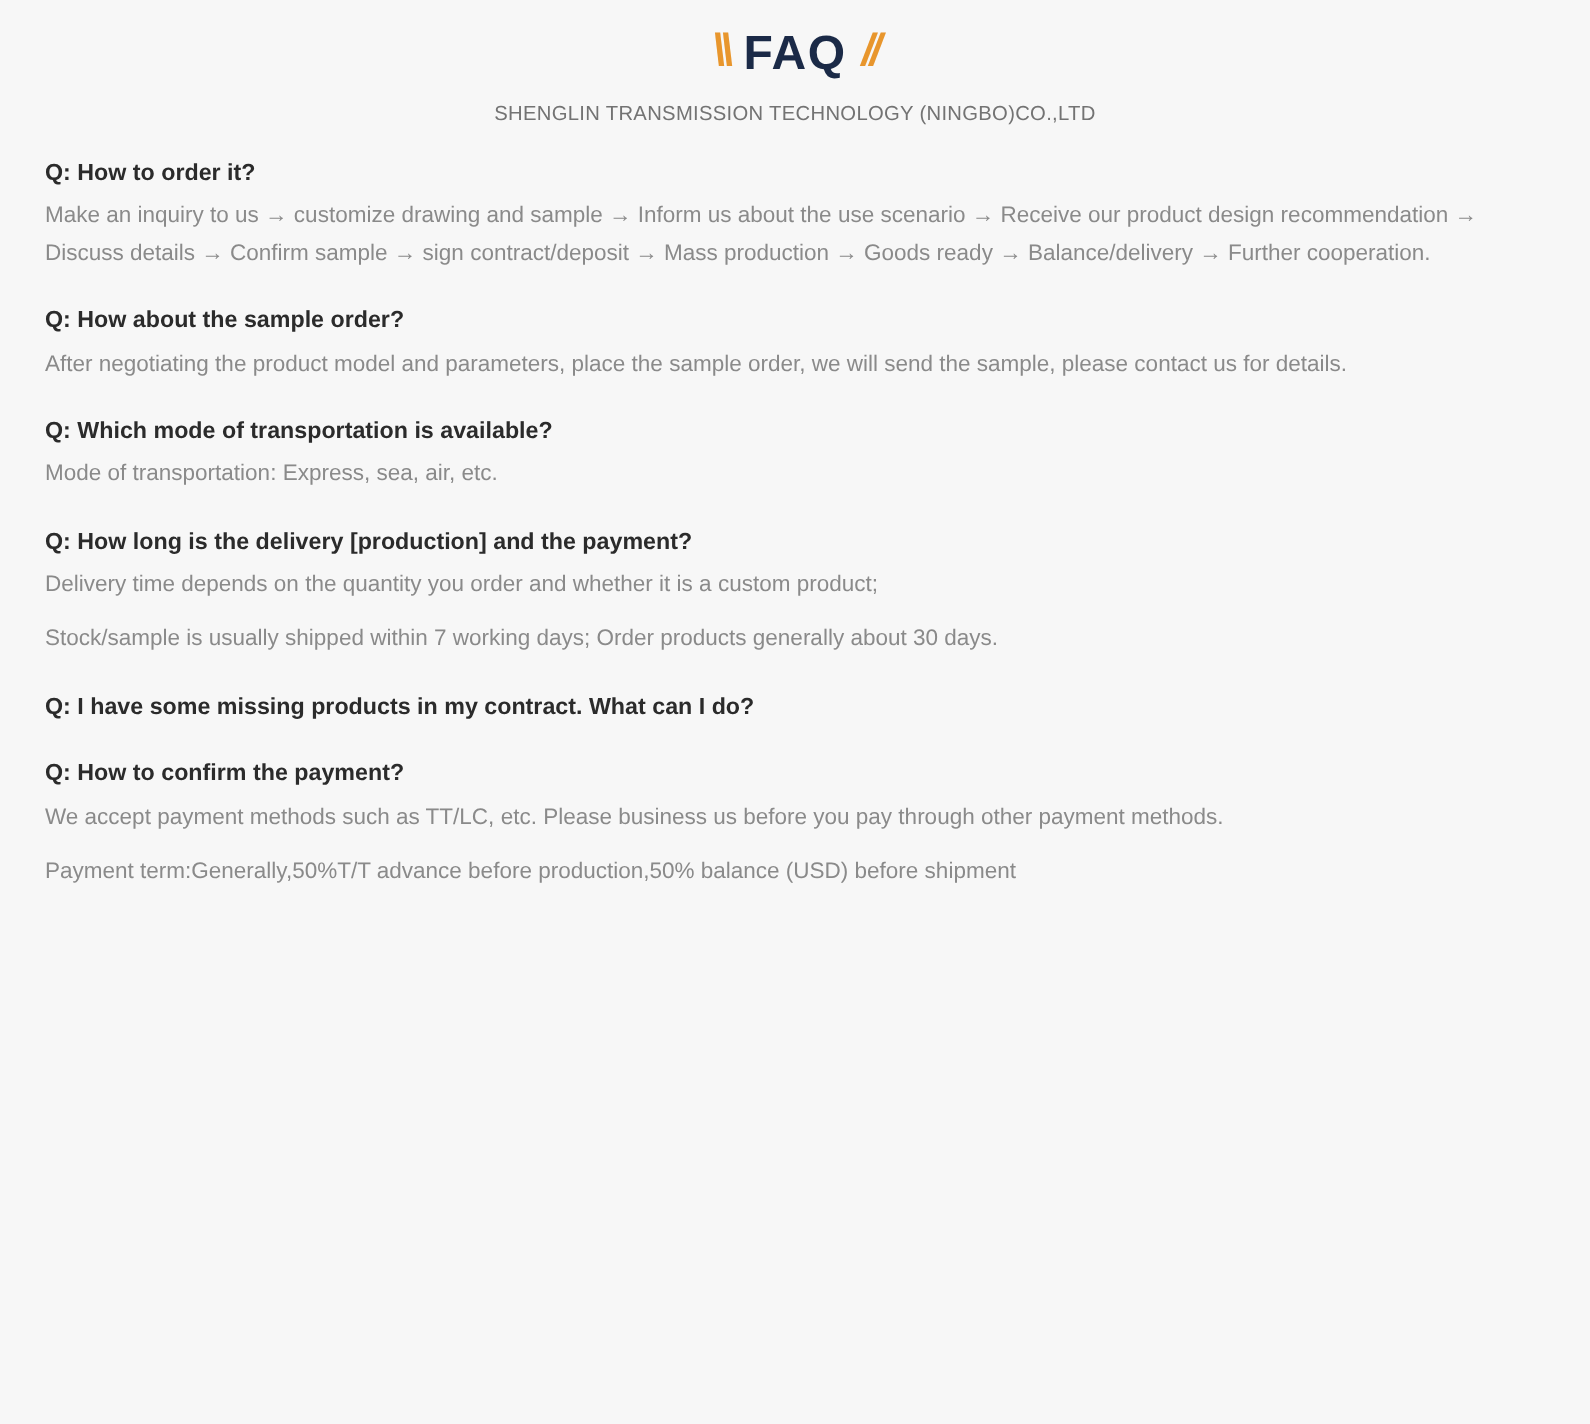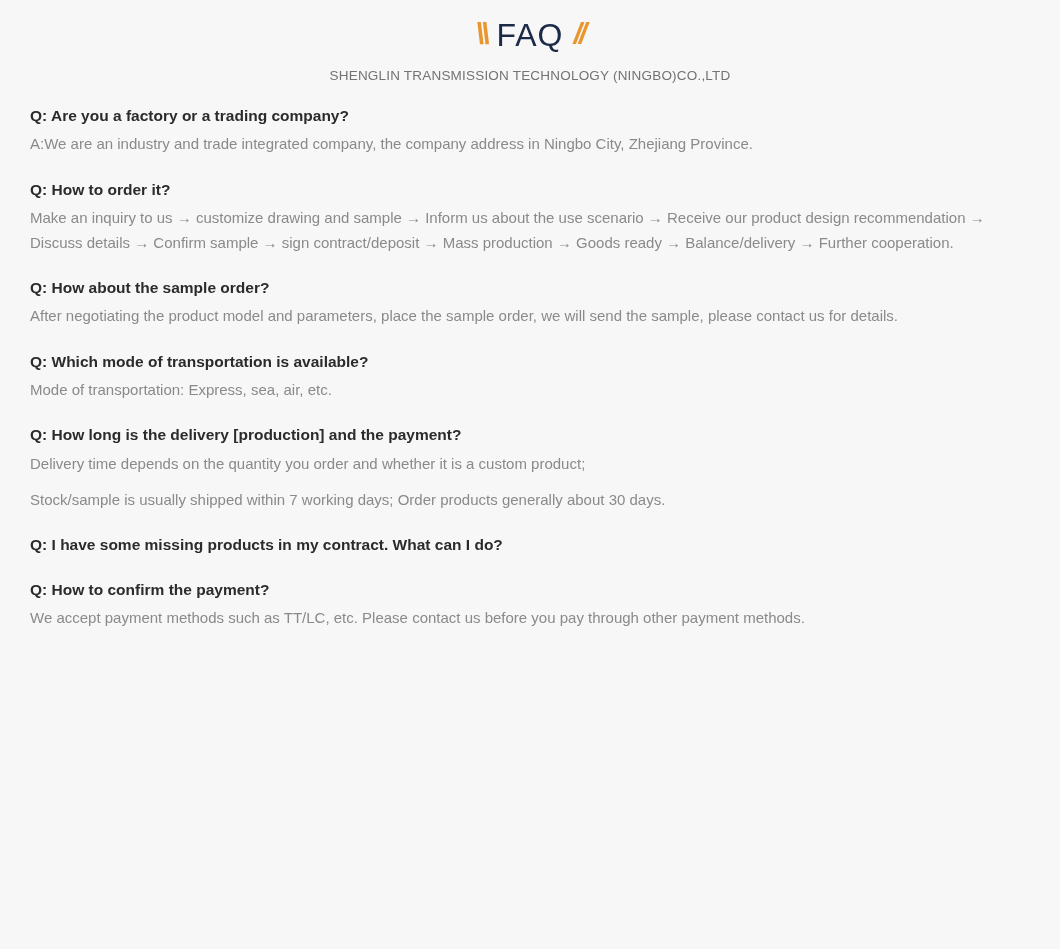--- a/index.html
+++ b/index.html
@@ -36,21 +36,21 @@
     color: #e8962d;
     font-size: 30px;
     font-weight: bold;
     font-style: italic;
     letter-spacing: -3px;
     line-height: 1;
     transform: translateY(-1px);
   }
   .faq-title {
     font-size: 32px;
-    font-weight: normal;
+    font-weight: bold;
     color: #1b2a47;
     letter-spacing: 1px;
     line-height: 1;
   }
   .company {
     font-size: 13.5px;
     color: #737373;
     margin-top: 12px;
     letter-spacing: 0.2px;
   }
@@ -86,24 +86,20 @@
     <div class="title-row">
       <span class="slashes">\\</span>
       <span class="faq-title">FAQ</span>
       <span class="slashes">//</span>
     </div>
     <div class="company">SHENGLIN TRANSMISSION TECHNOLOGY (NINGBO)CO.,LTD</div>
   </div>
 
   <div class="faq-list">
 
-    <div class="faq-item">
-      <div class="question">Q: Are you a factory or a trading company?</div>
-      <div class="answer">A:We are an industry and trade integrated company, the company address in Ningbo City, Zhejiang Province.</div>
-    </div>
 
     <div class="faq-item">
       <div class="question">Q: How to order it?</div>
       <div class="answer">Make an inquiry to us → customize drawing and sample → Inform us about the use scenario → Receive our product design recommendation → Discuss details → Confirm sample → sign contract/deposit → Mass production → Goods ready → Balance/delivery → Further cooperation.</div>
     </div>
 
     <div class="faq-item">
       <div class="question">Q: How about the sample order?</div>
       <div class="answer">After negotiating the product model and parameters, place the sample order, we will send the sample, please contact us for details.</div>
     </div>
@@ -118,17 +114,18 @@
       <div class="answer">Delivery time depends on the quantity you order and whether it is a custom product;</div>
       <div class="answer">Stock/sample is usually shipped within 7 working days; Order products generally about 30 days.</div>
     </div>
 
     <div class="faq-item">
       <div class="question">Q: I have some missing products in my contract. What can I do?</div>
     </div>
 
     <div class="faq-item">
       <div class="question">Q: How to confirm the payment?</div>
-      <div class="answer">We accept payment methods such as TT/LC, etc. Please contact us before you pay through other payment methods.</div>
+      <div class="answer">We accept payment methods such as TT/LC, etc. Please business us before you pay through other payment methods.</div>
+      <div class="answer">Payment term:Generally,50%T/T advance before production,50% balance (USD) before shipment</div>
     </div>
 
   </div>
 </div>
 
 </body></html>

